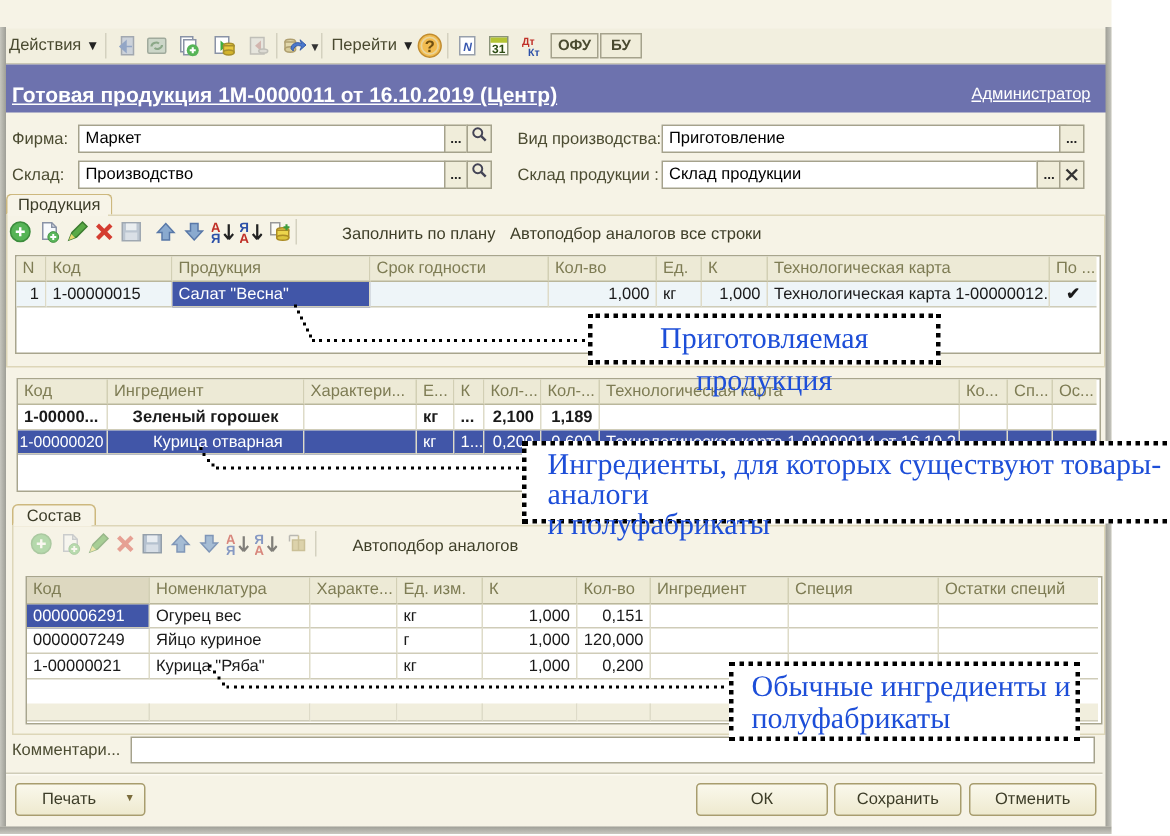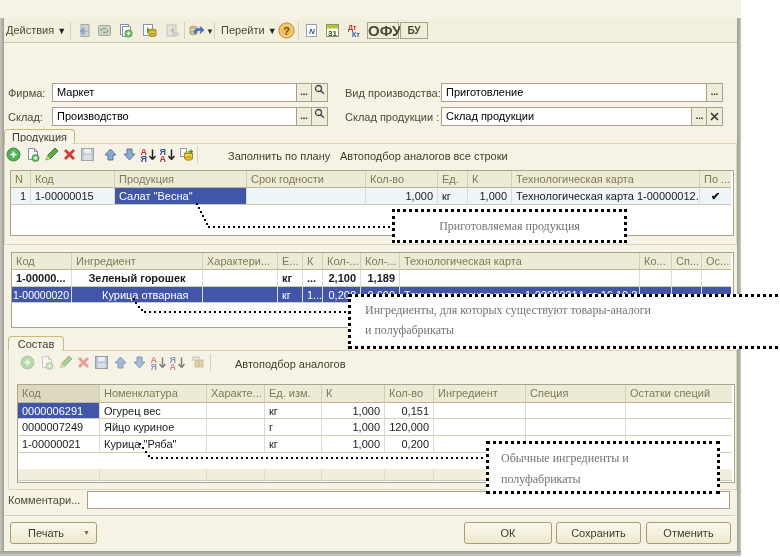--- a/index.html
+++ b/index.html
@@ -13,21 +13,21 @@
 .lbl{font-size:11px;color:#4c4c32;}
 .inp{position:absolute;background:#fff;border:1px solid #a5a28c;font-size:11px;color:#000;line-height:17px;padding-left:4px;white-space:nowrap;overflow:hidden;}
 .sbtn{position:absolute;background:#f0edda;border:1px solid #a5a28c;font-size:9px;font-weight:bold;color:#222;text-align:center;}
 .tab{position:absolute;background:#f7f4e8;border:1px solid #cdb87e;border-bottom:none;border-radius:4px 4px 0 0;font-size:11px;color:#3c3c28;text-align:center;line-height:14px;}
 .panel{position:absolute;background:#f6f3e6;border:1px solid #ddd6b8;}
 .tbl{position:absolute;background:#fff;border:1px solid #a8a58d;}
 .hc{position:absolute;background:#edead6;border-right:1px solid #d2cfb4;border-bottom:1px solid #bab79c;font-size:11px;color:#7e7c54;line-height:17px;padding-left:4px;white-space:nowrap;overflow:hidden;box-sizing:border-box;}
 .dc{position:absolute;font-size:11px;color:#1a1a1a;line-height:16px;white-space:nowrap;overflow:hidden;box-sizing:border-box;border-right:1px solid #dedbc8;border-bottom:1px solid #cfccb8;padding:0 4px;}
 .sel{background:#4156a8;color:#fff;}
 .r{text-align:right;}
-.ann{position:absolute;background:#fff;border:3px dotted #000;font-family:"Liberation Serif",serif;font-size:12px;color:#737373;}
+.ann{position:absolute;background:#fff;border:3px dotted #000;font-family:"Liberation Serif",serif;font-size:20px;color:#1d4ed8;}
 .dot-h{position:absolute;height:2px;background-image:repeating-linear-gradient(90deg,#000 0 2px,transparent 2px 5px);}
 .dsq{position:absolute;width:2px;height:2px;background:#000;}
 .btn{position:absolute;background:linear-gradient(#faf8ec,#eeeacf);border:1px solid #a89d6e;border-radius:3px;font-size:11px;color:#3d3d28;text-align:center;}
 .tbtxt{font-size:11px;color:#3e3e28;}
 .icon{position:absolute;width:15px;height:15px;}
 .dim{opacity:0.55;}
 </style></head>
 <body>
 <div id="win">
   <div id="toolbar">
@@ -81,22 +81,26 @@
       </svg>
     <svg class="icon" style="left:325px;top:4px" viewBox="0 0 15 15">
         <rect x="1.5" y="1.5" width="12" height="12" fill="#fffef4" stroke="#8a9378"></rect>
         <rect x="2" y="2" width="11" height="3.5" fill="#b4c434"></rect>
         <text x="7.5" y="12.5" font-size="8" font-weight="bold" text-anchor="middle" fill="#2c4c14">31</text>
       </svg>
     <svg class="icon" style="left:347px;top:4px" viewBox="0 0 15 15">
         <text x="1" y="7" font-size="7" font-weight="bold" fill="#c03028">Дт</text>
         <text x="5" y="14" font-size="7" font-weight="bold" fill="#2c50a8">Кт</text>
       </svg>
-    <div class="abs sbtn" style="left:367px;top:3px;width:30px;height:15px;font-size:15px;line-height:15px;color:#4a4a30">ОФУ</div>
+    <div class="abs sbtn" style="left:367px;top:3px;width:30px;height:15px;font-size:10px;line-height:15px;color:#4a4a30">ОФУ</div>
     <div class="abs sbtn" style="left:400px;top:3px;width:26px;height:15px;font-size:10px;line-height:15px;color:#4a4a30">БУ</div>
+  </div>
+  <div id="blueband">
+    <div class="abs" style="left:8px;top:12px;font-size:14px;font-weight:bold;color:#fff;text-decoration:underline;">Готовая продукция 1М-0000011 от 16.10.2019 (Центр)</div>
+    <div class="abs" style="right:12px;top:14px;font-size:11px;color:#fff;text-decoration:underline;">Администратор</div>
   </div>
   <div id="formarea">
     <div class="abs lbl" style="left:8px;top:87px">Фирма:</div>
     <div class="inp" style="left:52px;top:83px;width:239px;height:17px">Маркет</div>
     <div class="sbtn" style="left:296px;top:83px;width:14px;height:17px;line-height:17px">...</div>
     <div class="sbtn" style="left:311px;top:83px;width:15px;height:17px;line-height:15px"><svg width="11" height="11" viewBox="0 0 11 11">
           <circle cx="4.5" cy="4.5" r="3" fill="none" stroke="#445" stroke-width="1.3"></circle>
           <path d="M6.8 6.8l3 3" stroke="#445" stroke-width="1.6"></path>
         </svg></div>
     <div class="abs lbl" style="left:8px;top:111px">Склад:</div>

